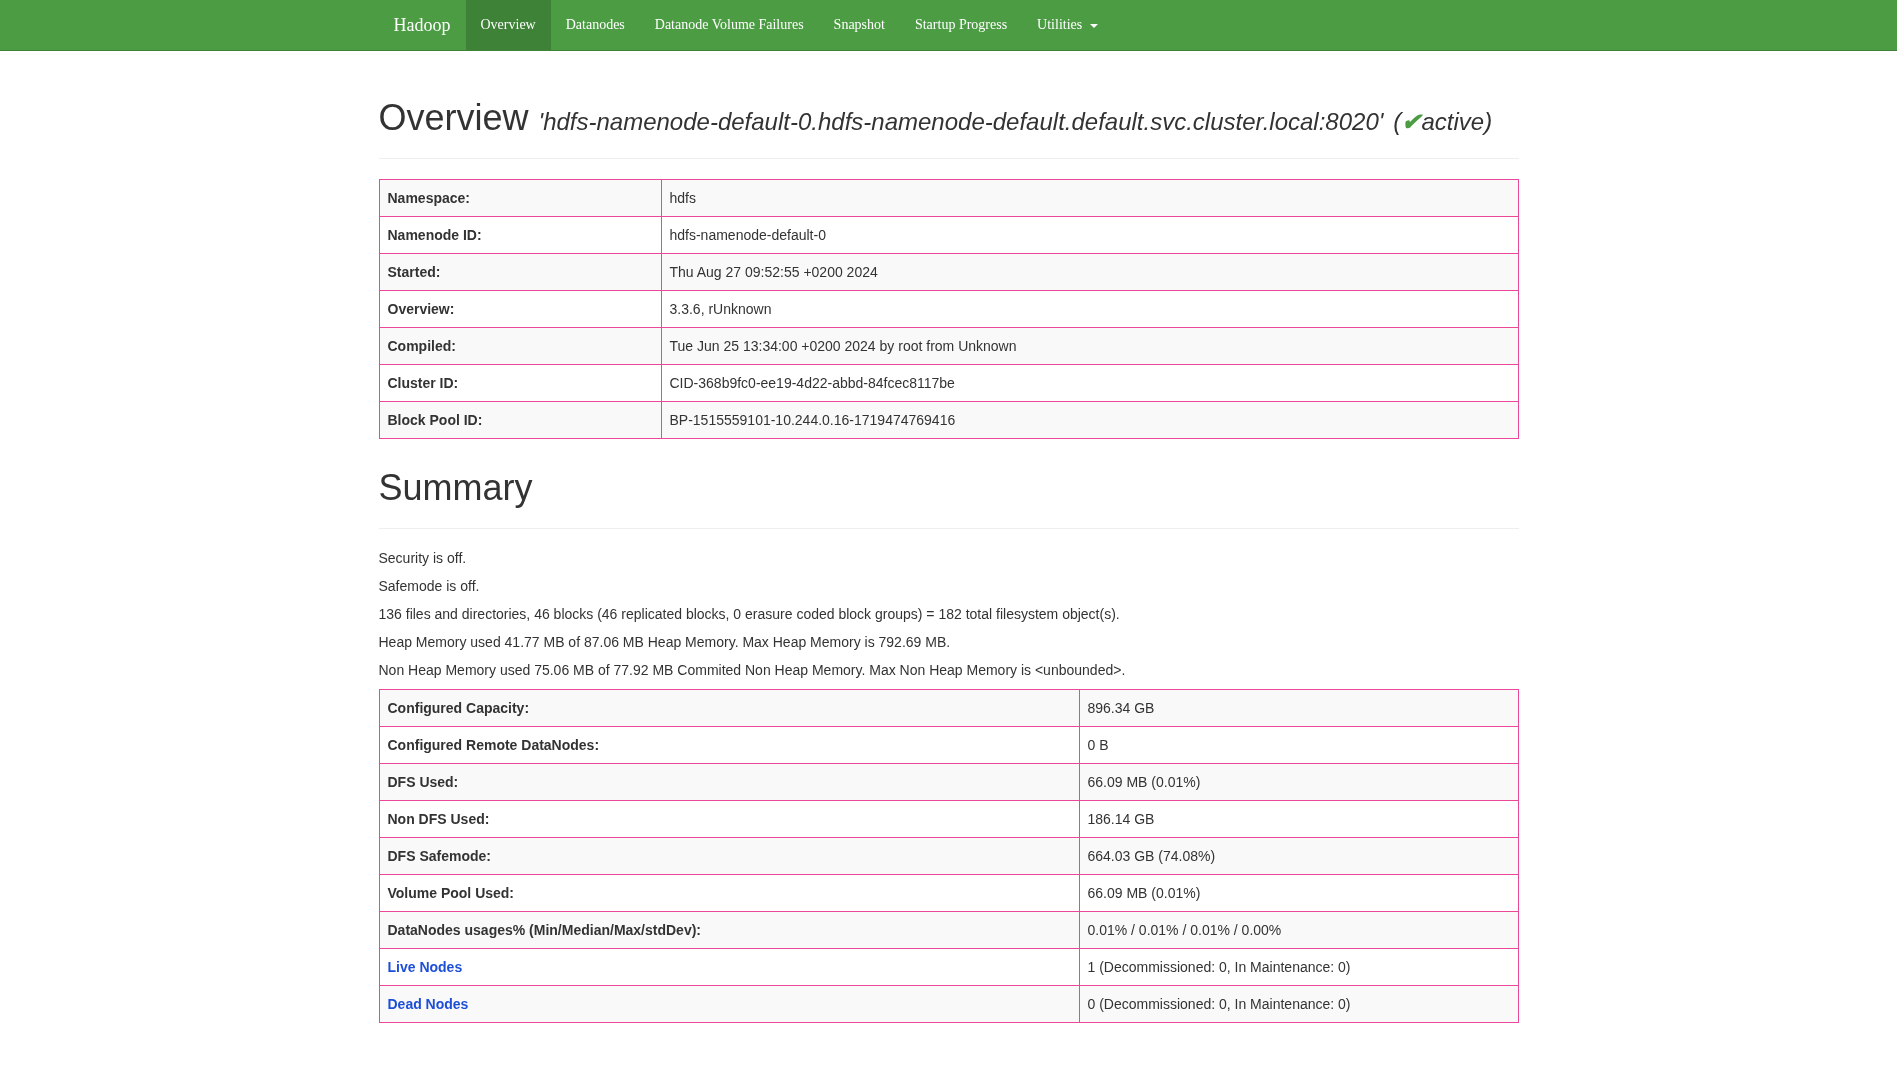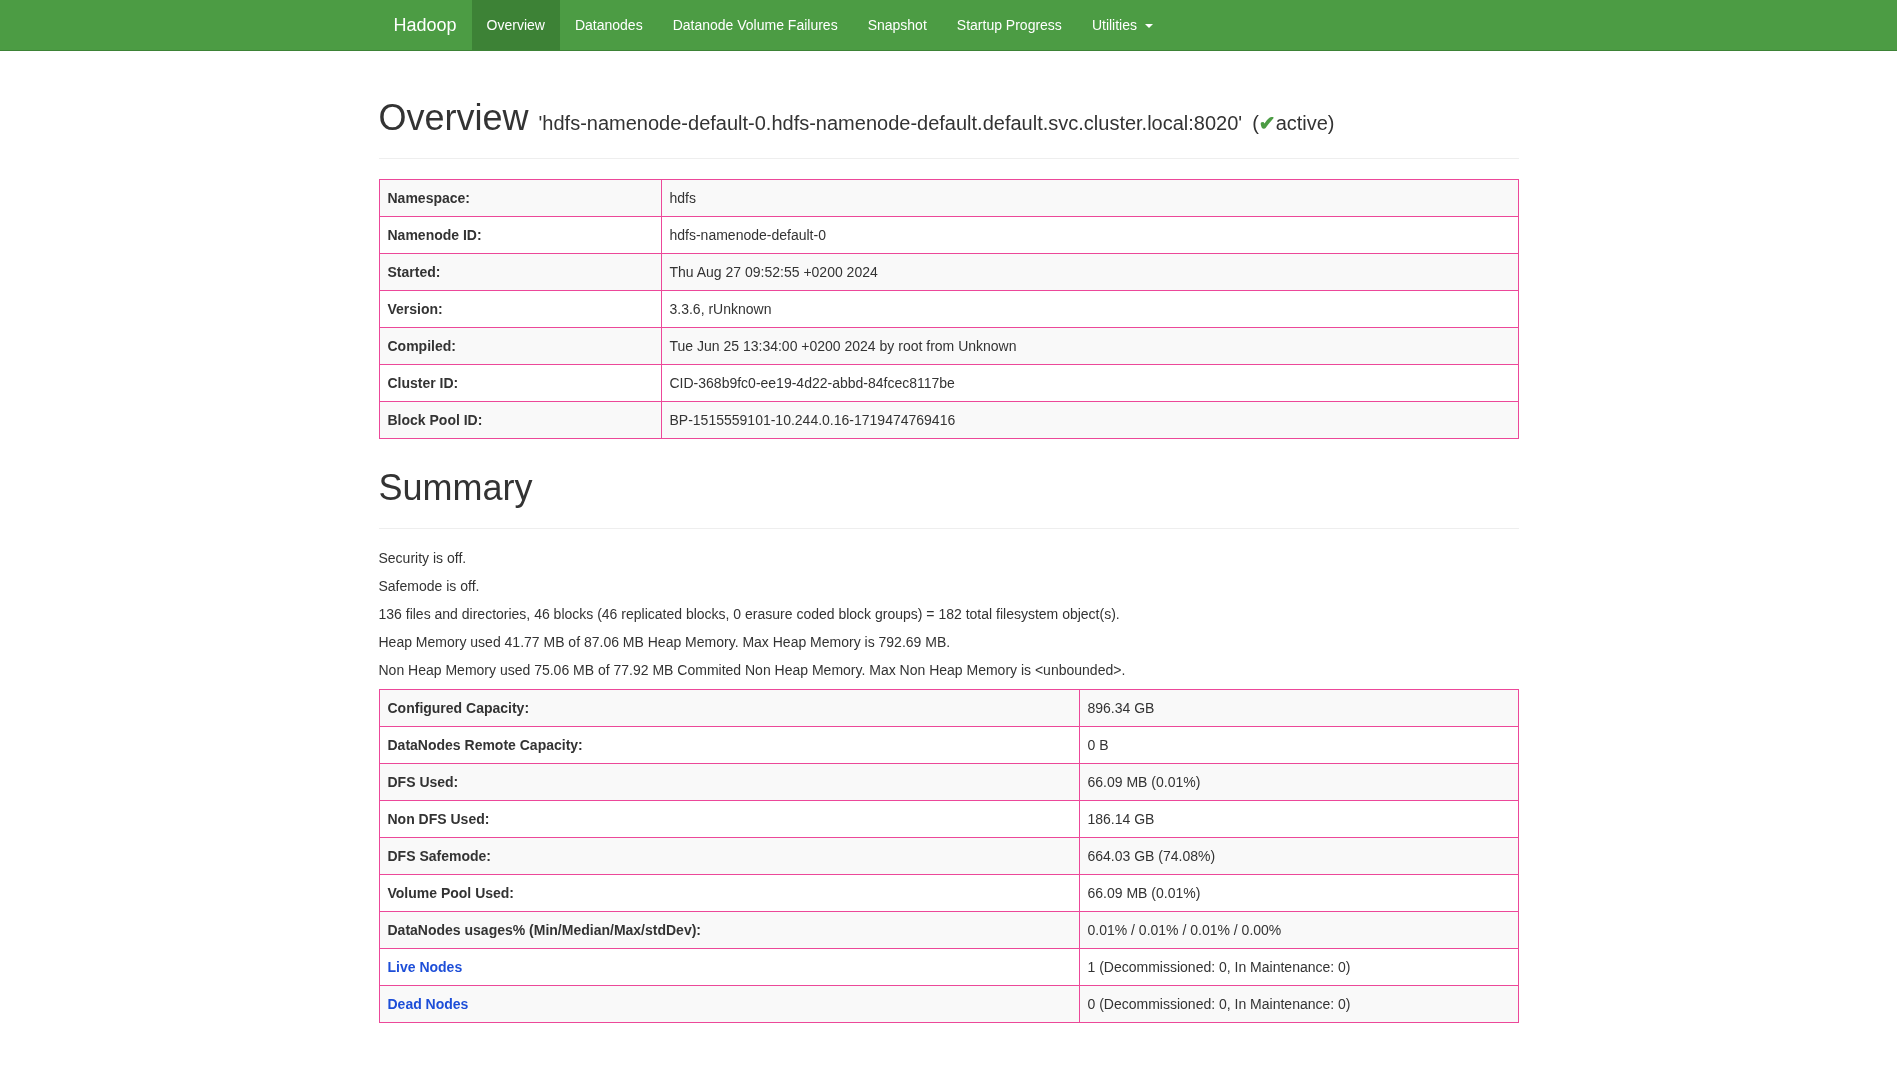--- a/index.html
+++ b/index.html
@@ -26,20 +26,21 @@
   .navbar {
     background: #4c9c44;
     border-bottom: 1px solid #3d8236;
     height: 51px;
     width: 100%;
   }
   .nav-container {
     display: flex;
     align-items: center;
     height: 50px;
+    font-family: Liberation Serif, serif;
   }
   .brand {
     color: #ffffff;
     font-size: 18px;
     line-height: 20px;
     padding: 15px 15px;
     display: block;
     text-decoration: none;
     cursor: pointer;
     white-space: nowrap;
@@ -80,23 +81,24 @@
     font-size: 36px;
     font-weight: 400;
     line-height: 1.08;
     margin: 0 0 10px 0;
     color: #333333;
   }
   h1.section-title {
     margin-top: 30px;
   }
   .title-small {
-    font-size: 20px;
+    font-size: 24px;
     font-weight: 400;
     color: #333333;
+    font-style: italic;
   }
   .ok-icon {
     color: #4c9c44;
     font-weight: bold;
   }
   hr {
     border: 0;
     border-top: 1px solid #eeeeee;
     margin: 20px 0;
   }
@@ -176,21 +178,21 @@
       </tr>
       <tr>
         <th>Namenode ID:</th>
         <td>hdfs-namenode-default-0</td>
       </tr>
       <tr>
         <th>Started:</th>
         <td>Thu Aug 27 09:52:55 +0200 2024</td>
       </tr>
       <tr>
-        <th>Version:</th>
+        <th>Overview:</th>
         <td>3.3.6, rUnknown</td>
       </tr>
       <tr>
         <th>Compiled:</th>
         <td>Tue Jun 25 13:34:00 +0200 2024 by root from Unknown</td>
       </tr>
       <tr>
         <th>Cluster ID:</th>
         <td>CID-368b9fc0-ee19-4d22-abbd-84fcec8117be</td>
       </tr>
@@ -211,21 +213,21 @@
   <p>Heap Memory used 41.77 MB of 87.06 MB Heap Memory. Max Heap Memory is 792.69 MB.</p>
   <p>Non Heap Memory used 75.06 MB of 77.92 MB Commited Non Heap Memory. Max Non Heap Memory is &lt;unbounded&gt;.</p>
 
   <table class="table summary-table">
     <tbody>
       <tr>
         <th>Configured Capacity:</th>
         <td>896.34 GB</td>
       </tr>
       <tr>
-        <th>DataNodes Remote Capacity:</th>
+        <th>Configured Remote DataNodes:</th>
         <td>0 B</td>
       </tr>
       <tr>
         <th>DFS Used:</th>
         <td>66.09 MB (0.01%)</td>
       </tr>
       <tr>
         <th>Non DFS Used:</th>
         <td>186.14 GB</td>
       </tr>

